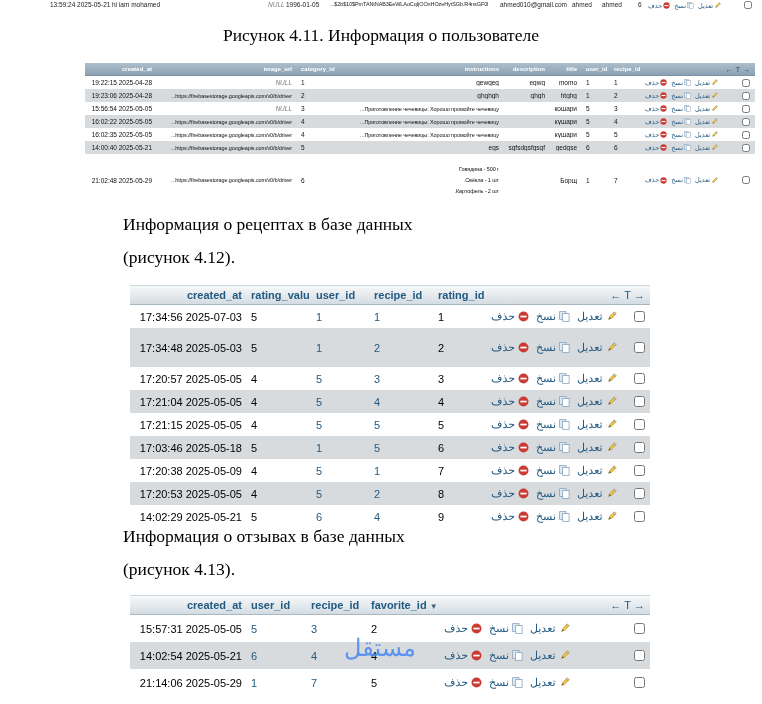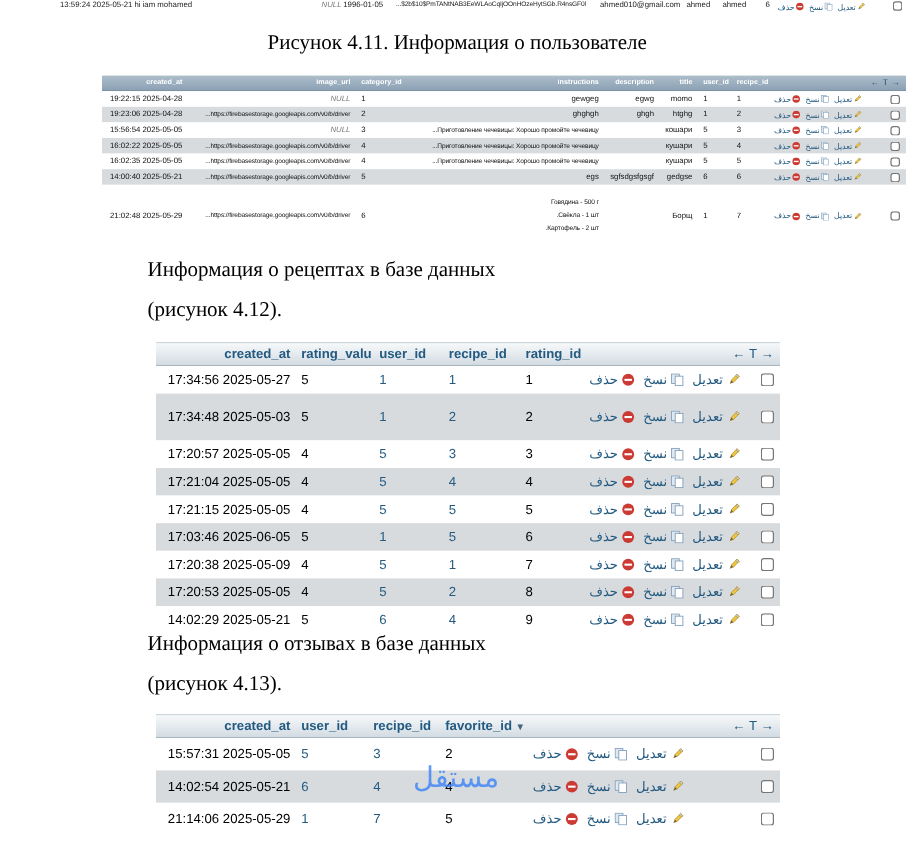--- a/index.html
+++ b/index.html
@@ -472,21 +472,21 @@
       <div class="cell al-l" style="width: 58px;">user_id</div>
       <div class="cell al-l" style="width: 64px;">recipe_id</div>
       <div class="cell al-l" style="width: 55px;">rating_id</div>
       <div class="cell hctrl" style="width: 163px;">
         <span>←</span>
         <span>T</span>
         <span>→</span>
       </div>
     </div>
     <div class="drow" style="height: 23px;">
-      <div class="cell al-r" style="width: 115px;">17:34:56 2025-05-27</div>
+      <div class="cell al-r" style="width: 115px;">17:34:56 2025-07-03</div>
       <div class="cell al-l" style="width: 65px;">5</div>
       <div class="cell al-l link" style="width: 58px;">1</div>
       <div class="cell al-l link" style="width: 64px;">1</div>
       <div class="cell al-l" style="width: 55px;">1</div>
       <div class="cell acts" style="width: 141px;">
         <span class="agrp">
           <span class="alabel">حذف</span>
           <span class="icon">
             <svg viewBox="0 0 12 12">
               <circle cx="6" cy="6" r="5.4" fill="#cc3b33"></circle>
@@ -682,21 +682,21 @@
               </g>
             </svg>
           </span>
         </span>
       </div>
       <div class="cell cbcell" style="width: 22px;">
         <input class="cb" type="checkbox" style="">
       </div>
     </div>
     <div class="drow even" style="height: 23px;">
-      <div class="cell al-r" style="width: 115px;">17:03:46 2025-06-05</div>
+      <div class="cell al-r" style="width: 115px;">17:03:46 2025-05-18</div>
       <div class="cell al-l" style="width: 65px;">5</div>
       <div class="cell al-l link" style="width: 58px;">1</div>
       <div class="cell al-l link" style="width: 64px;">5</div>
       <div class="cell al-l" style="width: 55px;">6</div>
       <div class="cell acts" style="width: 141px;">
         <span class="agrp">
           <span class="alabel">حذف</span>
           <span class="icon">
             <svg viewBox="0 0 12 12">
               <circle cx="6" cy="6" r="5.4" fill="#cc3b33"></circle>

